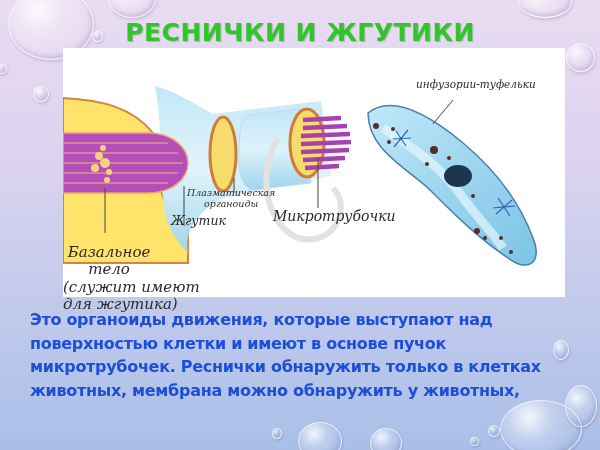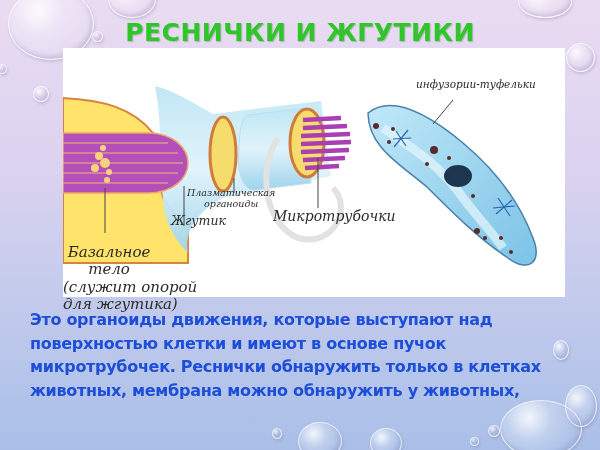--- a/index.html
+++ b/index.html
@@ -141,21 +141,21 @@
           <line x1="449" y1="152" x2="433" y2="166"></line>
         <line x1="430" y1="160" x2="452" y2="158"></line>
       </g>
       <line x1="370" y1="76" x2="390" y2="52" stroke="#444" stroke-width="1"></line>
     </g>
   </svg>
 
   <div class="lbl" style="left:0px;top:182px;font-size:15px;text-align:center;width:92px;margin-top:14px;">
     <div>Базальное</div>
     <div>тело</div>
-    <div>(служит опорой</div>
+    <div>(служит имеют</div>
     <div>для жгутика)</div>
   </div>
   <div class="lbl" style="left:92px;top:166px;font-size:12.5px;margin-left:16px;">Жгутик</div>
   <div class="lbl" style="left:124px;top:140px;font-size:9.5px;text-align:center;">
     <div>Плазматическая</div>
     <div>органоиды</div>
   </div>
   <div class="lbl" style="left:210px;top:160px;font-size:14px;">Микротрубочки</div>
   <div class="lbl" style="left:353px;top:30px;font-size:10.5px;text-align:center;">
     <div>инфузории-туфельки</div>

